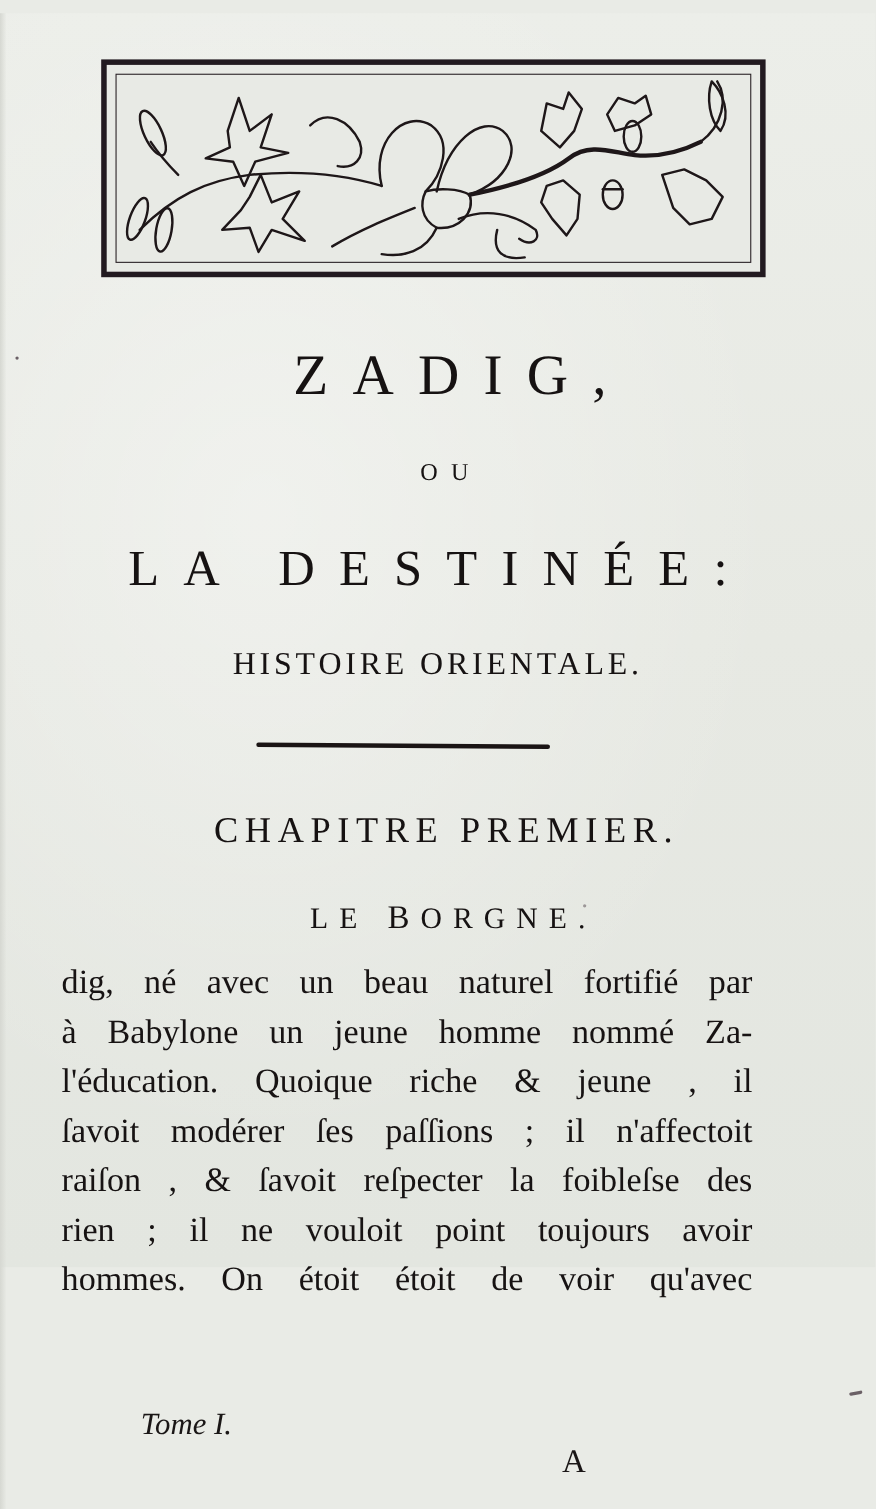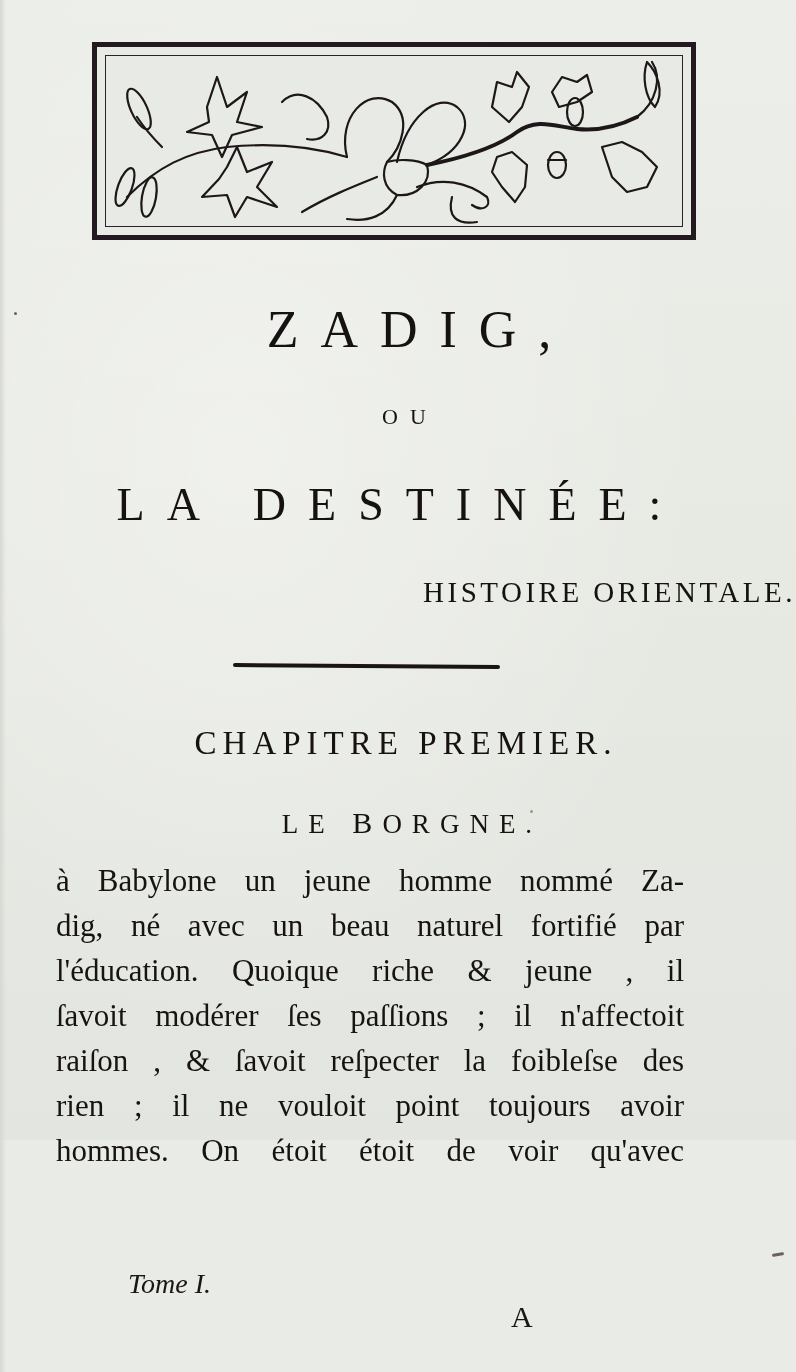--- a/index.html
+++ b/index.html
@@ -10,21 +10,21 @@
       width: 796px;
       height: 1372px;
       background: #e9ebe6;
       position: relative;
       overflow: hidden;
       font-family: "Liberation Serif", "DejaVu Serif", serif;
       color: #1a1616;
     }
     .page {
       position: absolute;
-      left: 0; top: 0;
+      left: 0; top: 12px;
       width: 796px;
       height: 1140px;
       background:
         radial-gradient(ellipse at 30% 40%, rgba(255,255,255,0.35), rgba(255,255,255,0) 60%),
         linear-gradient(180deg, #eceee9 0%, #e7e9e3 50%, #e3e6e0 100%);
     }
     .left-edge {
       position: absolute;
       left: 0; top: 0;
       width: 6px; height: 1372px;
@@ -73,21 +73,20 @@
     .t-destinee {
       top: 478px;
       font-size: 46px;
       letter-spacing: 22px;
       padding-left: 2px;
     }
     .t-histoire {
       top: 576px;
       font-size: 29px;
       letter-spacing: 3.5px;
-      text-align: right;
     }
     .rule {
       position: absolute;
       left: 233px; top: 664px;
       width: 267px; height: 4px;
       background: #1a1414;
       border-radius: 2px;
       transform: rotate(0.4deg);
     }
     .t-chapitre {
@@ -194,22 +193,22 @@
   <div class="title t-ou">OU</div>
   <div class="title t-destinee">LA DESTINÉE:</div>
   <div class="title t-histoire">HISTOIRE ORIENTALE.</div>
 
   <div class="rule"></div>
 
   <div class="title t-chapitre">CHAPITRE PREMIER.</div>
   <div class="title t-borgne"><span class="sc">LE</span> <span>B</span><span class="sc">ORGNE.</span></div>
 
   <div class="body-text">
+    <span class="line">dig, né avec un beau naturel fortifié par</span>
     <span class="line">à Babylone un jeune homme nommé Za-</span>
-    <span class="line">dig, né avec un beau naturel fortifié par</span>
     <span class="line">l'éducation. Quoique riche &amp; jeune , il</span>
     <span class="line">ſavoit modérer ſes paſſions ; il n'affectoit</span>
     <span class="line">raiſon , &amp; ſavoit reſpecter la foibleſse des</span>
     <span class="line">rien ; il ne vouloit point toujours avoir</span>
     <span class="line">hommes. On étoit étoit de voir qu'avec</span>
   </div>
 
   <div class="footer-tome">Tome I.</div>
   <div class="footer-sig">A</div>
 

